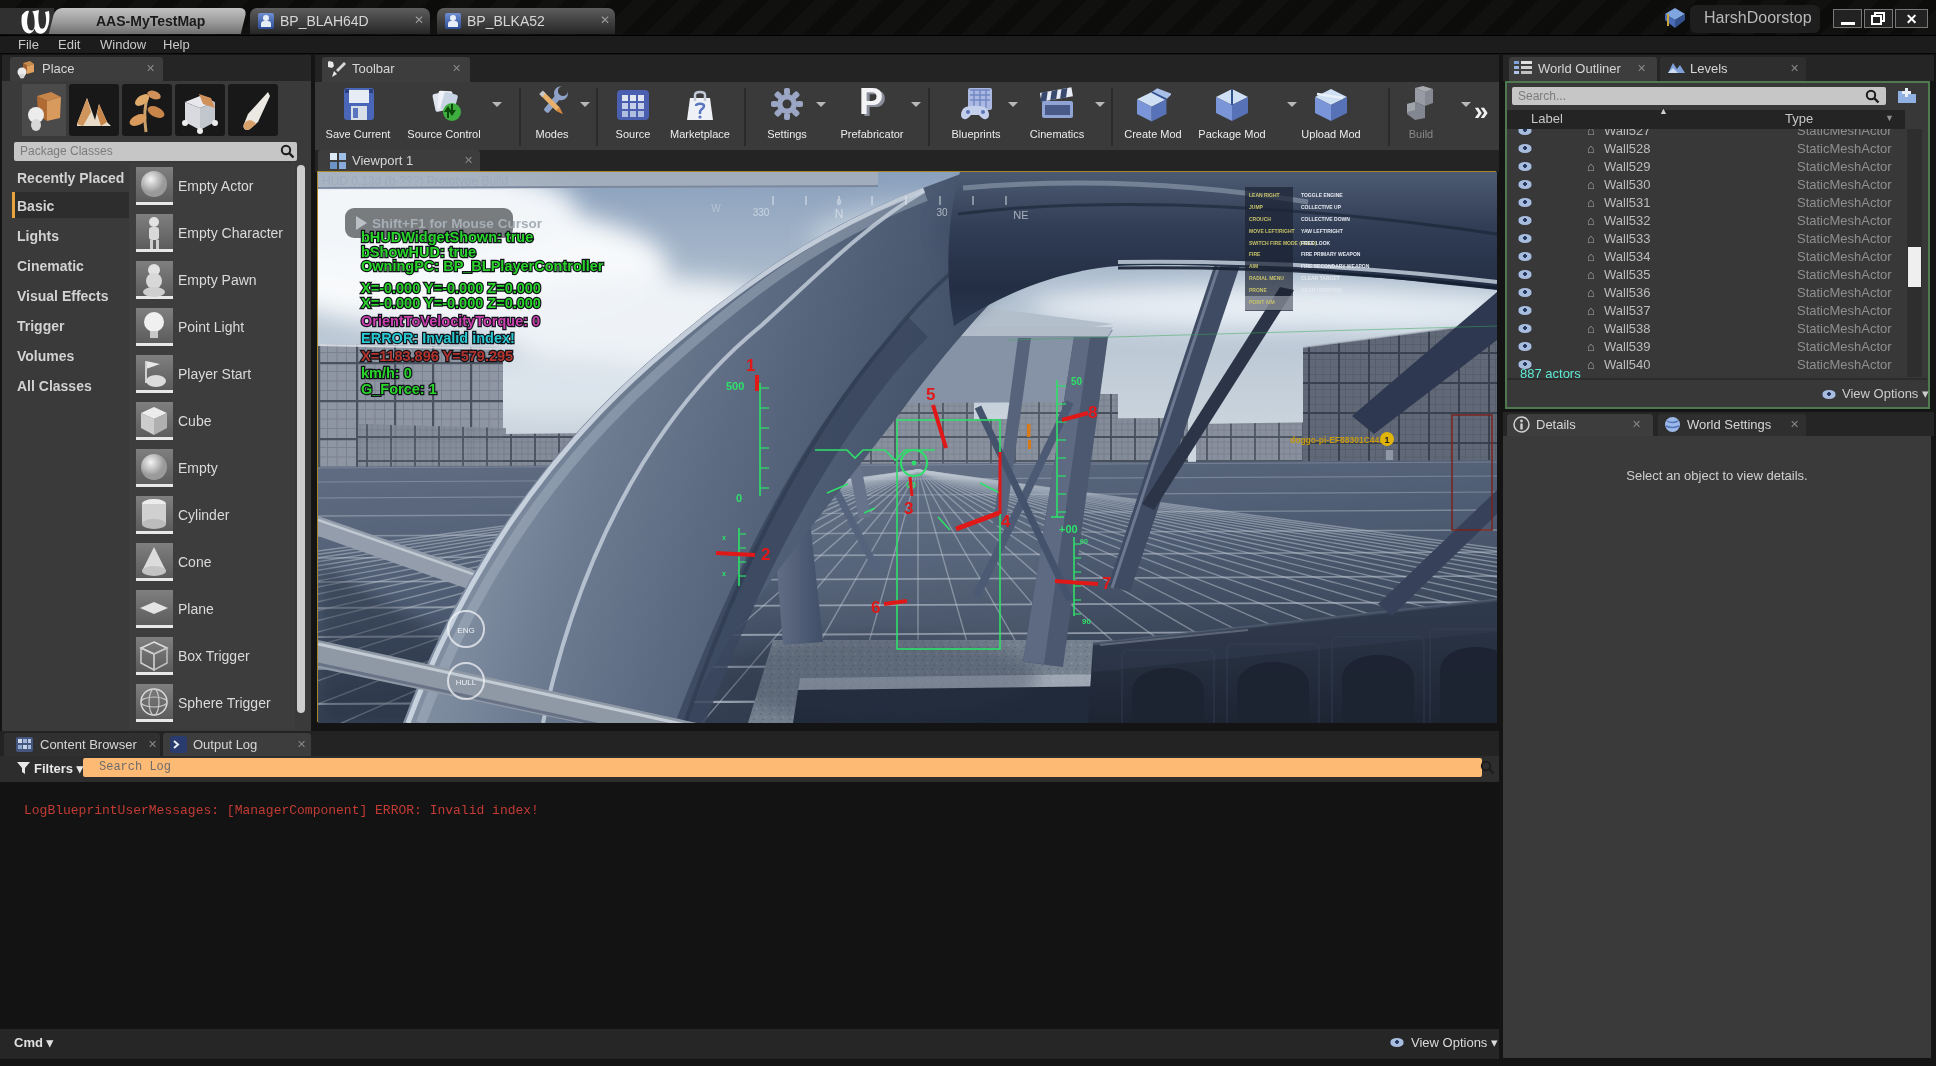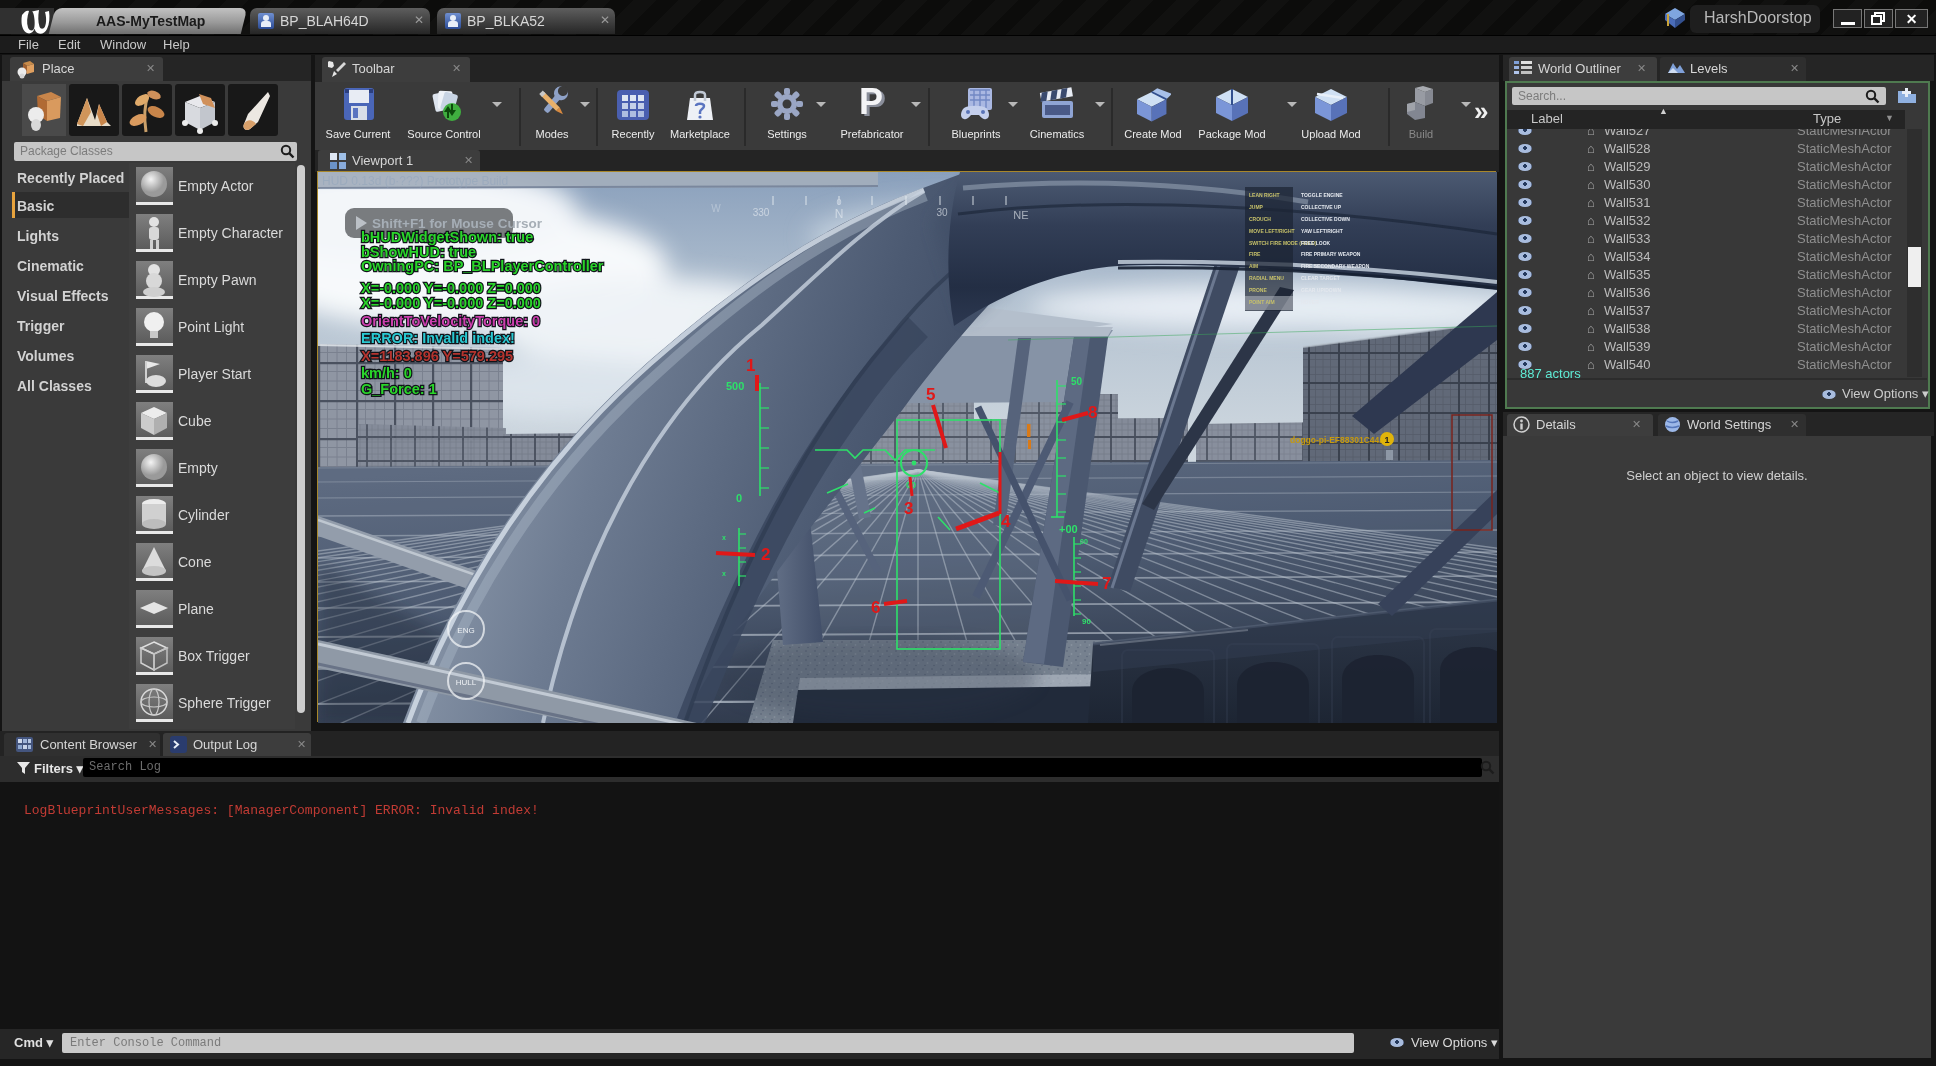--- a/index.html
+++ b/index.html
@@ -294,21 +294,21 @@
 <rect x="7" y="9" width="6" height="6" fill="#dfe6f2"></rect>
       <rect x="15" y="9" width="6" height="6" fill="#dfe6f2"></rect>
       <rect x="23" y="9" width="6" height="6" fill="#dfe6f2"></rect>
 <rect x="7" y="17" width="6" height="6" fill="#c5d0e8"></rect>
       <rect x="15" y="17" width="6" height="6" fill="#c5d0e8"></rect>
       <rect x="23" y="17" width="6" height="6" fill="#c5d0e8"></rect>
 <rect x="7" y="25" width="6" height="6" fill="#aebde0"></rect>
       <rect x="15" y="25" width="6" height="6" fill="#aebde0"></rect>
       <rect x="23" y="25" width="6" height="6" fill="#aebde0"></rect>
     </svg>
-  <div class="tbtn" style="left:578px;top:128px;width:110px;color:#ececec">Recently</div>
+  <div class="tbtn" style="left:578px;top:128px;width:110px;color:#ececec">Source</div>
   <svg class="abs" style="left:682px;top:86px" width="36" height="36" viewBox="0 0 36 36">
       <path d="M8,12 L28,12 L31,34 L5,34 Z" fill="#eef1f6"></path>
 <path d="M13,15 L13,9 C13,5 23,5 23,9 L23,15" stroke="#c0c8d4" stroke-width="2.5" fill="none"></path>
 <path d="M14,20 C14,17 22,17 22,20 C22,23 18,23 18,26 L18,28" stroke="#5a74c0" stroke-width="2.5" fill="none"></path>
       <circle cx="18" cy="31" r="1.6" fill="#5a74c0"></circle>
     </svg>
   <div class="tbtn" style="left:645px;top:128px;width:110px;color:#ececec">Marketplace</div>
   <svg class="abs" style="left:769px;top:86px" width="36" height="36" viewBox="0 0 36 36">
       <g fill="#9aa6c4">
         <circle cx="18" cy="18" r="10"></circle>
@@ -797,21 +797,21 @@
     <circle cx="6" cy="6" r="4.2" fill="none" stroke="#1c1c1c" stroke-width="2"></circle>
     <line x1="9.2" y1="9.2" x2="13.5" y2="13.5" stroke="#1c1c1c" stroke-width="2.4"></line>
   </svg>
   <svg class="abs" style="left:1896px;top:87px" width="22" height="18" viewBox="0 0 22 18">
     <path d="M2,4 L8,4 L10,7 L20,7 L20,16 L2,16 Z" fill="#8fb0e0"></path>
     <rect x="9" y="1" width="3" height="9" fill="#e8eef8"></rect>
       <rect x="6" y="4" width="9" height="3" fill="#e8eef8"></rect>
   </svg>
   <div class="abs" style="left:1507px;top:110px;width:398px;height:19px;background:#242424;color:#c8c8c8;font-size:13px;z-index:5">
     <span class="abs" style="left:24px;top:1px">Label</span>
-    <span class="abs" style="left:306px;top:1px">Type</span>
+    <span class="abs" style="left:278px;top:1px">Type</span>
     <span class="abs" style="left:152px;top:-4px;color:#d0d0d0;font-size:9px">▲</span>
     <span class="abs" style="left:378px;top:3px;color:#909090;font-size:9px">▼</span>
   </div>
   <div class="orow" style="top:122px">
       <div class="eye" style="left:9px;top:4px"></div>
       <span class="house">⌂</span>
       <span class="lbl">Wall527</span>
       <span class="typ">StaticMeshActor</span>
     </div>
   <div class="orow" style="top:140px">
@@ -936,25 +936,24 @@
     <rect x="0" y="0" width="17" height="17" rx="3" fill="#2a3c6e"></rect>
     <path d="M4,5 l4,3.5 -4,3.5" stroke="#e8eef8" stroke-width="2" fill="none"></path>
   </svg>
   <div class="ptab" style="left:193px;top:737px">Output Log</div>
   <div class="ptabx" style="left:297px;top:738px">✕</div>
   <div class="abs" style="left:0px;top:756px;width:1499px;height:26px;background:#2d2d2d"></div>
   <svg class="abs" style="left:17px;top:762px" width="13" height="13" viewBox="0 0 13 13">
     <path d="M0,0 L13,0 L8,6 L8,12 L5,10 L5,6 Z" fill="#e8e8e8"></path>
   </svg>
   <div class="abs" style="left:34px;top:761px;color:#e8e8e8;font-weight:bold;font-size:13px">Filters ▾</div>
-  <div class="searchbox mono" style="left:83px;top:758px;width:1399px;height:19px;padding:2px 6px;background:#000000;color:#6d6d6d">Search Log</div>
+  <div class="searchbox mono" style="left:83px;top:758px;width:1399px;height:19px;padding:2px 16px;background:#fdba74;color:#6d6d6d">Search Log</div>
   <svg class="magsvg" style="left:1480px;top:760px" width="15" height="15" viewBox="0 0 15 15">
     <circle cx="6" cy="6" r="4.2" fill="none" stroke="#1c1c1c" stroke-width="2"></circle>
     <line x1="9.2" y1="9.2" x2="13.5" y2="13.5" stroke="#1c1c1c" stroke-width="2.4"></line>
   </svg>
   <div class="abs" style="left:0px;top:782px;width:1499px;height:247px;background:#131313"></div>
   <div class="abs mono" style="left:24px;top:803px;color:#c23b34;font-size:13px">LogBlueprintUserMessages: [ManagerComponent] ERROR: Invalid index!</div>
   <div class="abs" style="left:0px;top:1029px;width:1499px;height:30px;background:#262626"></div>
   <div class="abs" style="left:14px;top:1035px;color:#e0e0e0;font-weight:bold;font-size:13px">Cmd ▾</div>
-  <div class="searchbox mono" style="left:62px;top:1033px;width:1292px;height:20px;padding:3px 8px;background:#c9c9c9;color:#7a7a7a">Enter Console Command</div>
   <div class="eye" style="left:1390px;top:1038px"></div>
   <div class="abs" style="left:1411px;top:1035px;color:#dadada;font-size:13px">View Options ▾</div>
 </div>
 
 </body></html>

